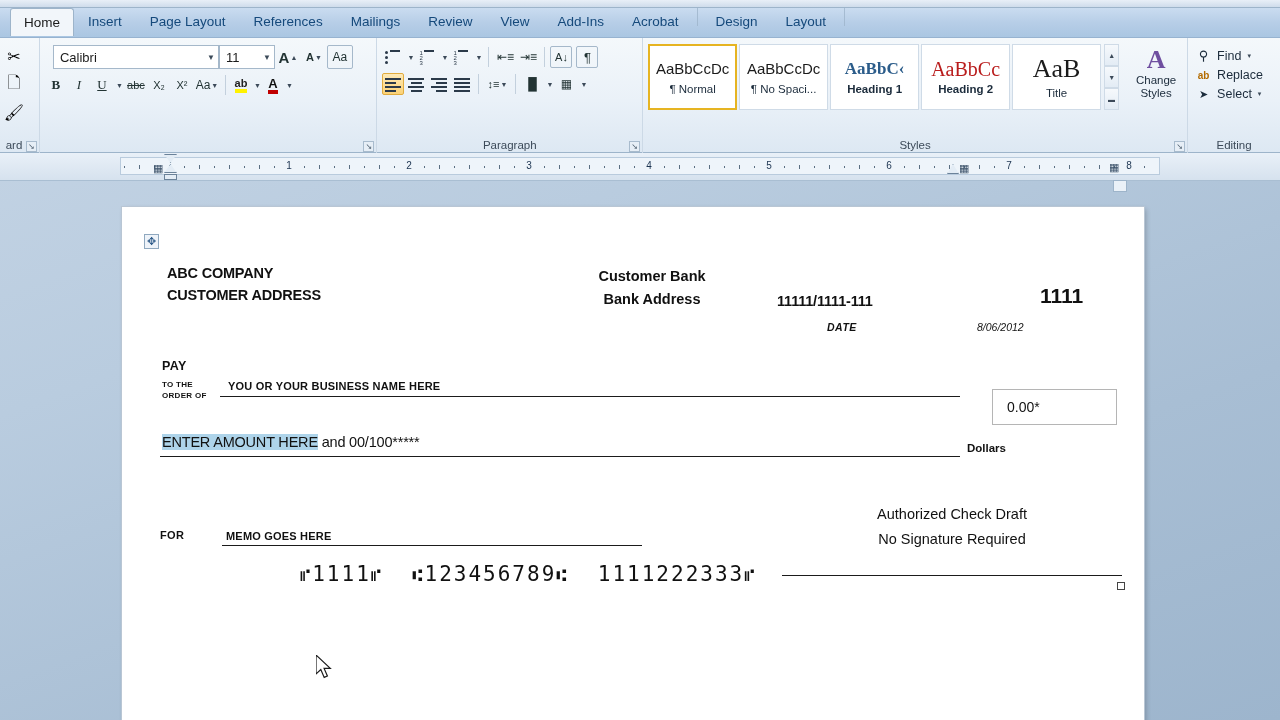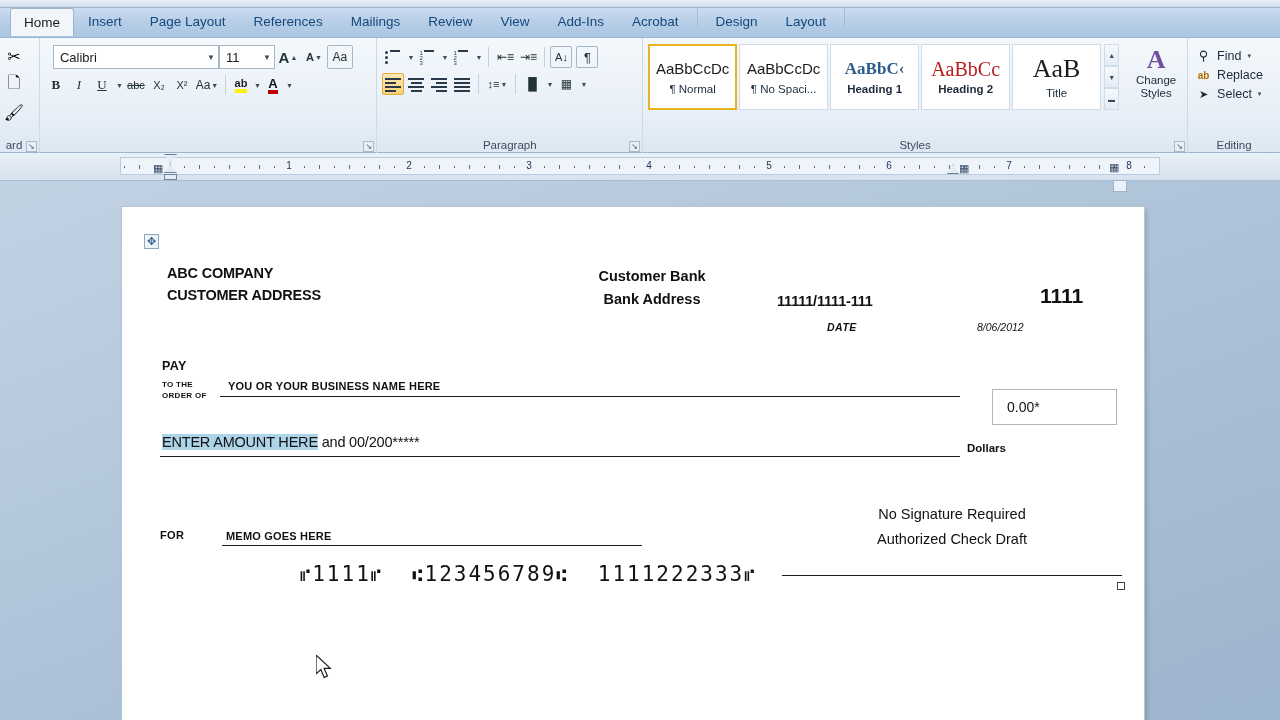--- a/index.html
+++ b/index.html
@@ -702,27 +702,27 @@
         </div>
         <div class="ck payeeline">
           <span class="payeetext">YOU OR YOUR BUSINESS NAME HERE</span>
         </div>
 
         <div class="ck amountbox">
           <span>0.00*</span>
         </div>
 
         <div class="ck wordsline">
-          <span class="wordstext"><span class="sel-hl">ENTER AMOUNT HERE</span><span> and 00/200*****</span></span>
+          <span class="wordstext"><span class="sel-hl">ENTER AMOUNT HERE</span><span> and 00/100*****</span></span>
         </div>
         <div class="ck dollars">Dollars</div>
 
         <div class="ck authline">
+          <div>Authorized Check Draft</div>
           <div>No Signature Required</div>
-          <div>Authorized Check Draft</div>
         </div>
         <div class="sigrule"></div>
 
         <div class="ck forlabel">FOR</div>
         <div class="ck memoline">
           <span class="memotext">MEMO GOES HERE</span>
         </div>
 
         <div class="ck micr">
           <span class="sym">⑈</span><span>1111</span><span class="sym">⑈</span>&nbsp;&nbsp;<span class="sym">⑆</span><span>123456789</span><span class="sym">⑆</span>&nbsp;&nbsp;<span>1111222333</span><span class="sym">⑈</span>

